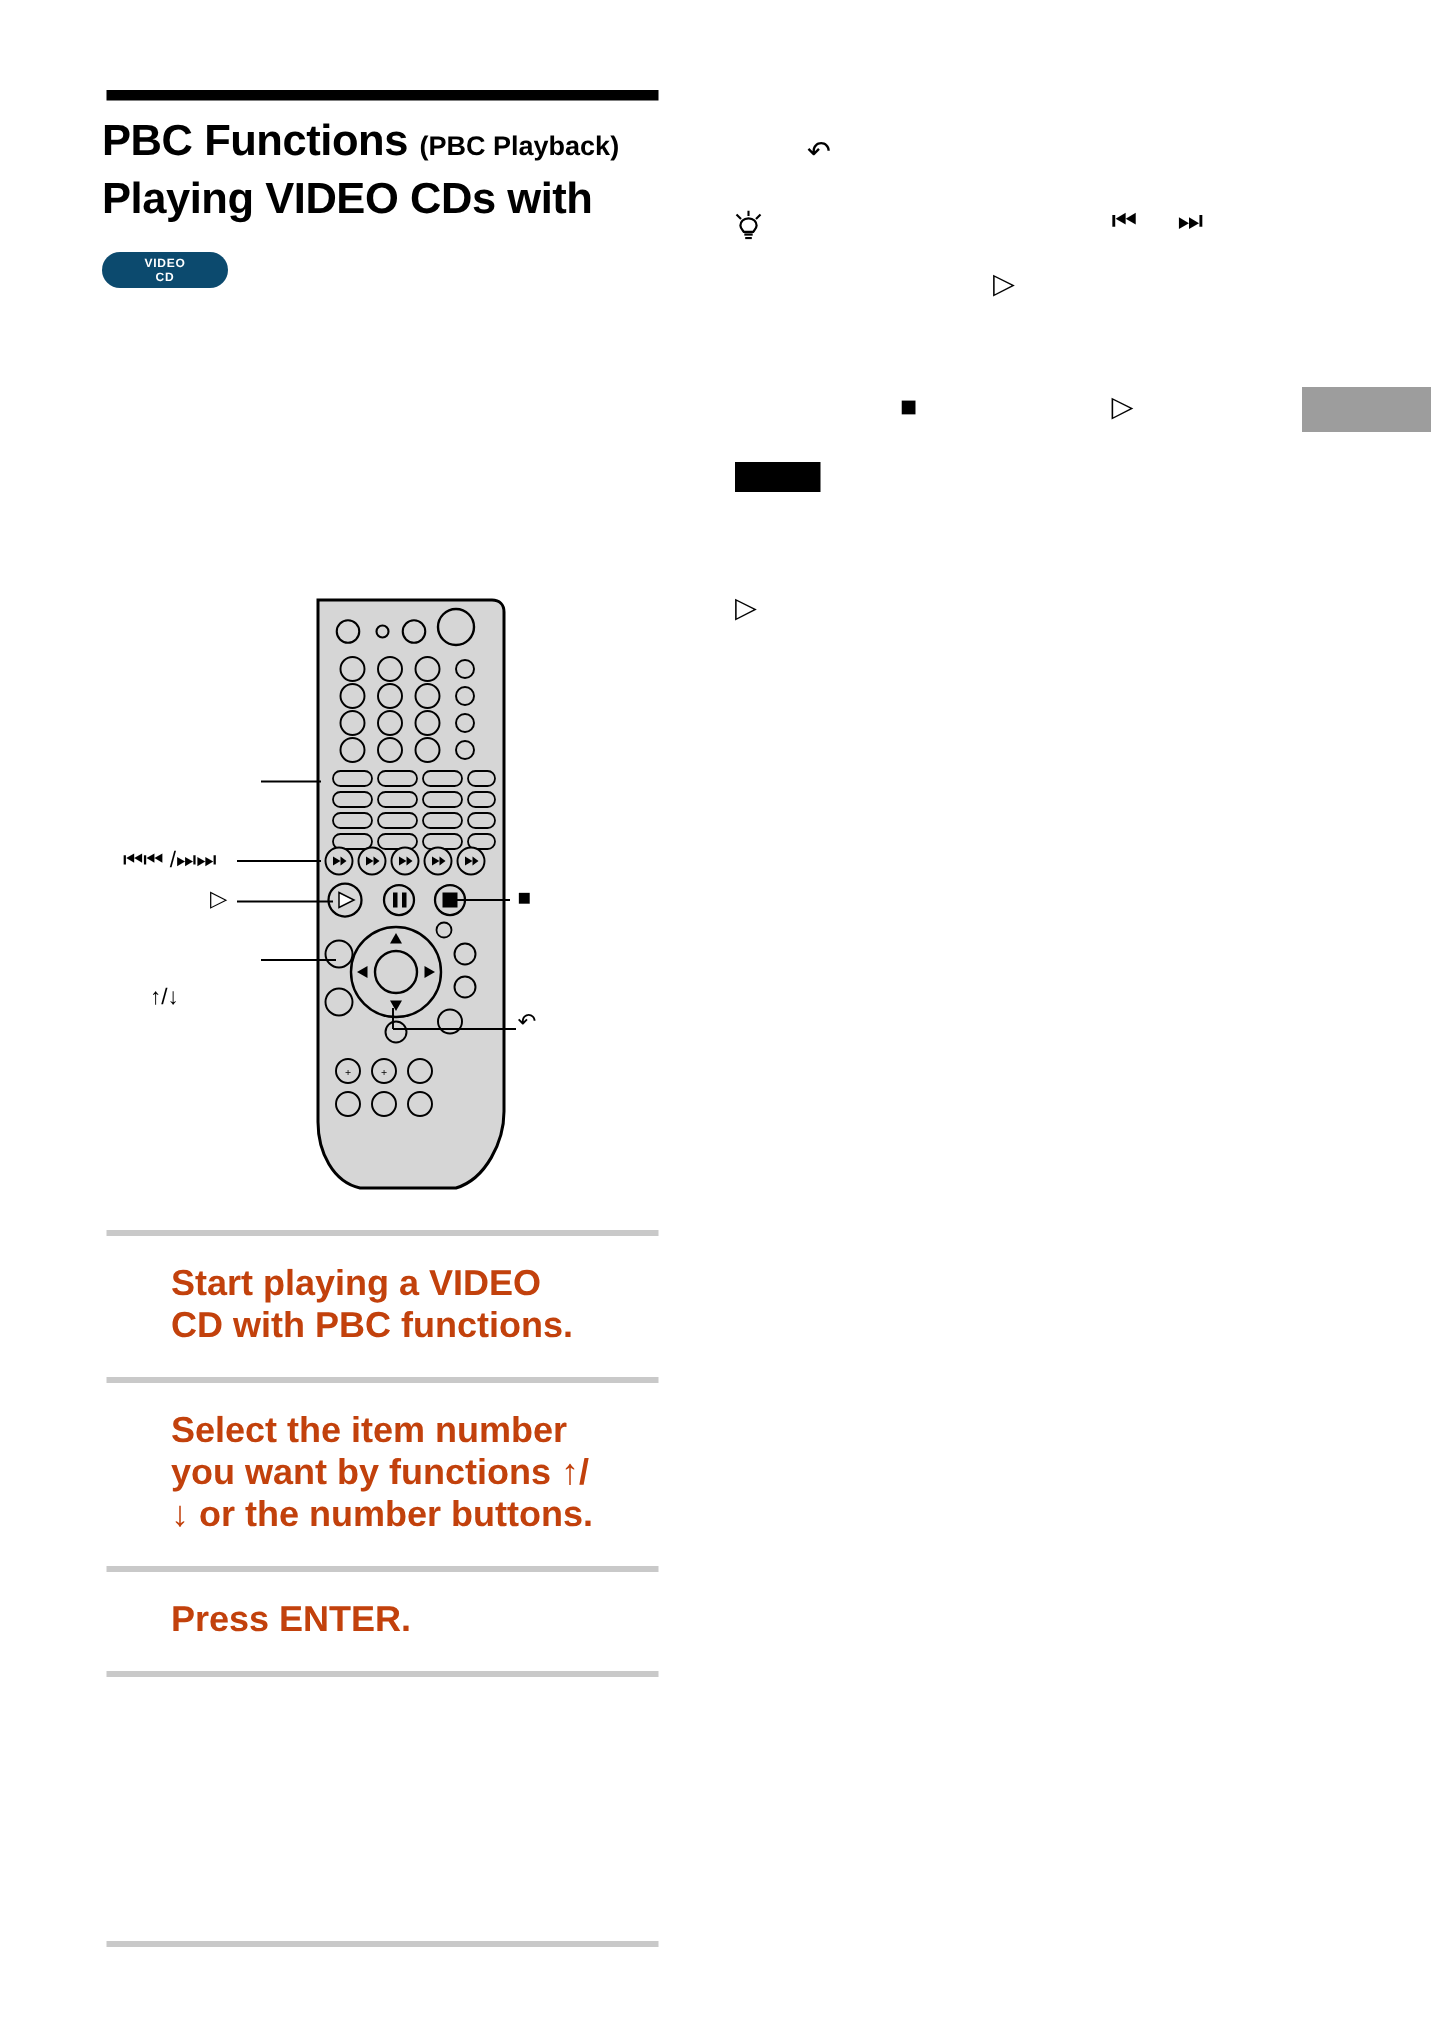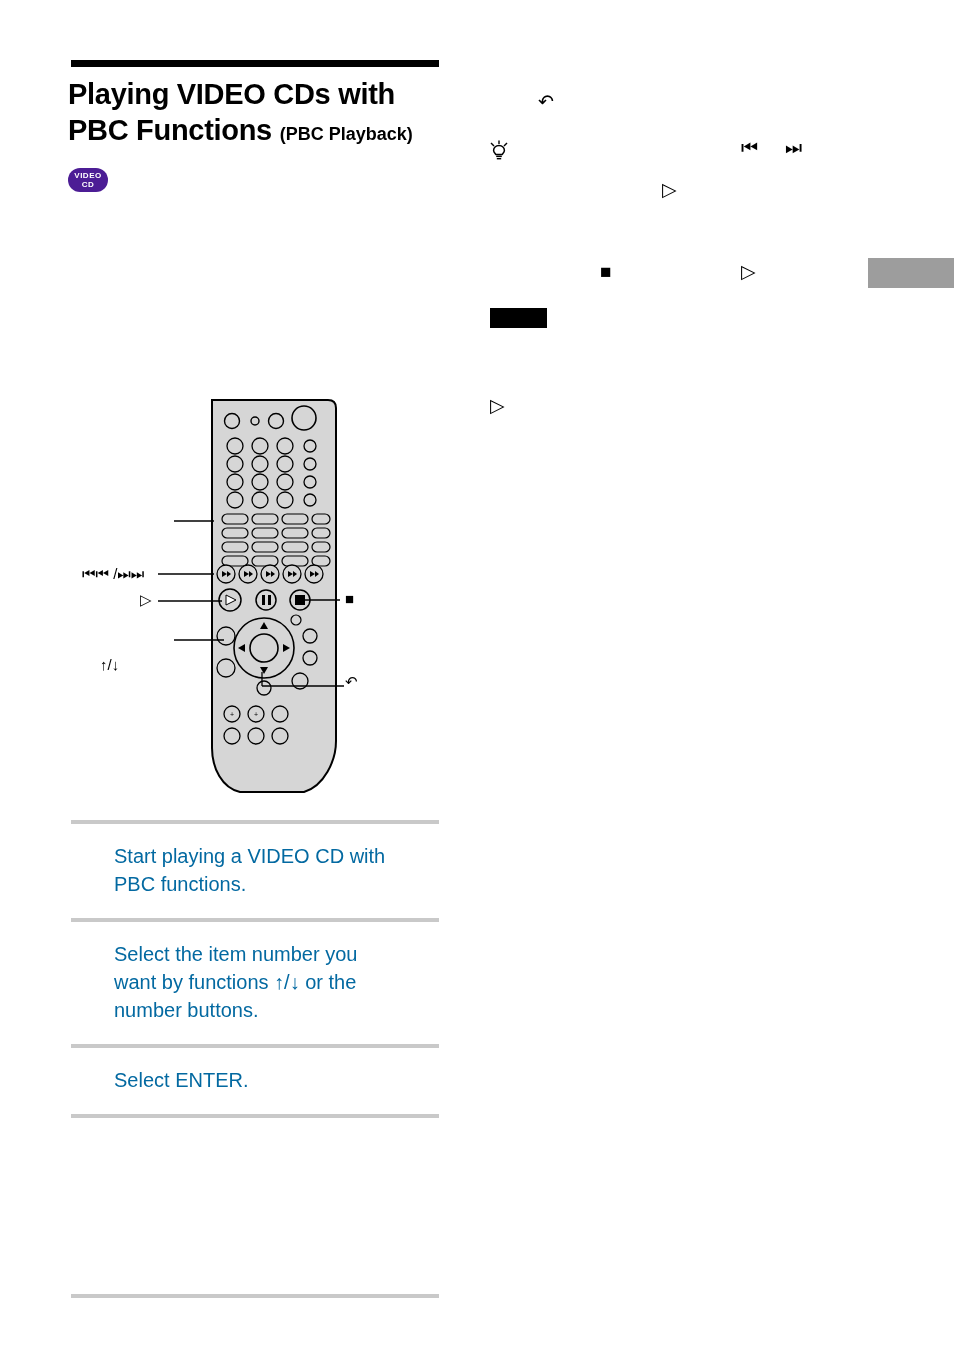--- a/index.html
+++ b/index.html
@@ -45,24 +45,24 @@
   .title .sub {
     font-size: 18px;
     letter-spacing: 0;
   }
 
   
   .vcd-badge {
     position: absolute;
     left: 68px;
     top: 168px;
-    width: 40px;
+    width: 84px;
     height: 24px;
     border-radius: 12px;
-    background: #4c1d95;
+    background: #0c4a6e;
     color: #fff;
     text-align: center;
     font-size: 8px;
     font-weight: bold;
     line-height: 9px;
     padding-top: 3px;
     box-sizing: border-box;
     letter-spacing: 0.5px;
   }
 
@@ -125,24 +125,24 @@
     left: 71px;
     top: 820px;
     width: 368px;
   }
   .step-rule {
     height: 4px;
     background: #c9c9c9;
     margin: 0;
   }
   .step-body {
-    font-weight: normal;
-    font-size: 20px;
+    font-weight: bold;
+    font-size: 24px;
     line-height: 28px;
-    color: #0369a1;
+    color: #c2410c;
     padding: 18px 40px 20px 43px;
     box-sizing: border-box;
   }
   .bottom-rule {
     position: absolute;
     left: 71px;
     top: 1294px;
     width: 368px;
     height: 4px;
     background: #c9c9c9;
@@ -150,25 +150,25 @@
 
   svg { display: block; }
 </style>
 </head>
 <body>
 
 <div class="page">
 
   <div class="title-rule"></div>
   <div class="title">
-    <div>Playing VIDEO CDs with</div>
     <div>
       <span>PBC Functions</span>
       <span class="sub">(PBC Playback)</span>
     </div>
+    <div>Playing VIDEO CDs with</div>
   </div>
 
   <div class="vcd-badge">
     <div>VIDEO</div>
     <div>CD</div>
   </div>
 
   <div class="edge-tab"></div>
 
   <div class="glyph" style="left:538px; top:92px;">↶</div>
@@ -323,20 +323,20 @@
   <div class="callout" style="left:345px; top:674px;">↶</div>
 
   <div class="steps">
     <div class="step-rule"></div>
     <div class="step-body">Start playing a VIDEO CD with PBC functions.</div>
 
     <div class="step-rule"></div>
     <div class="step-body">Select the item number you want by functions ↑/↓ or the number buttons.</div>
 
     <div class="step-rule"></div>
-    <div class="step-body">Select ENTER.</div>
+    <div class="step-body">Press ENTER.</div>
 
     <div class="step-rule"></div>
   </div>
 
   <div class="bottom-rule"></div>
 
 </div>
 
 </body></html>

